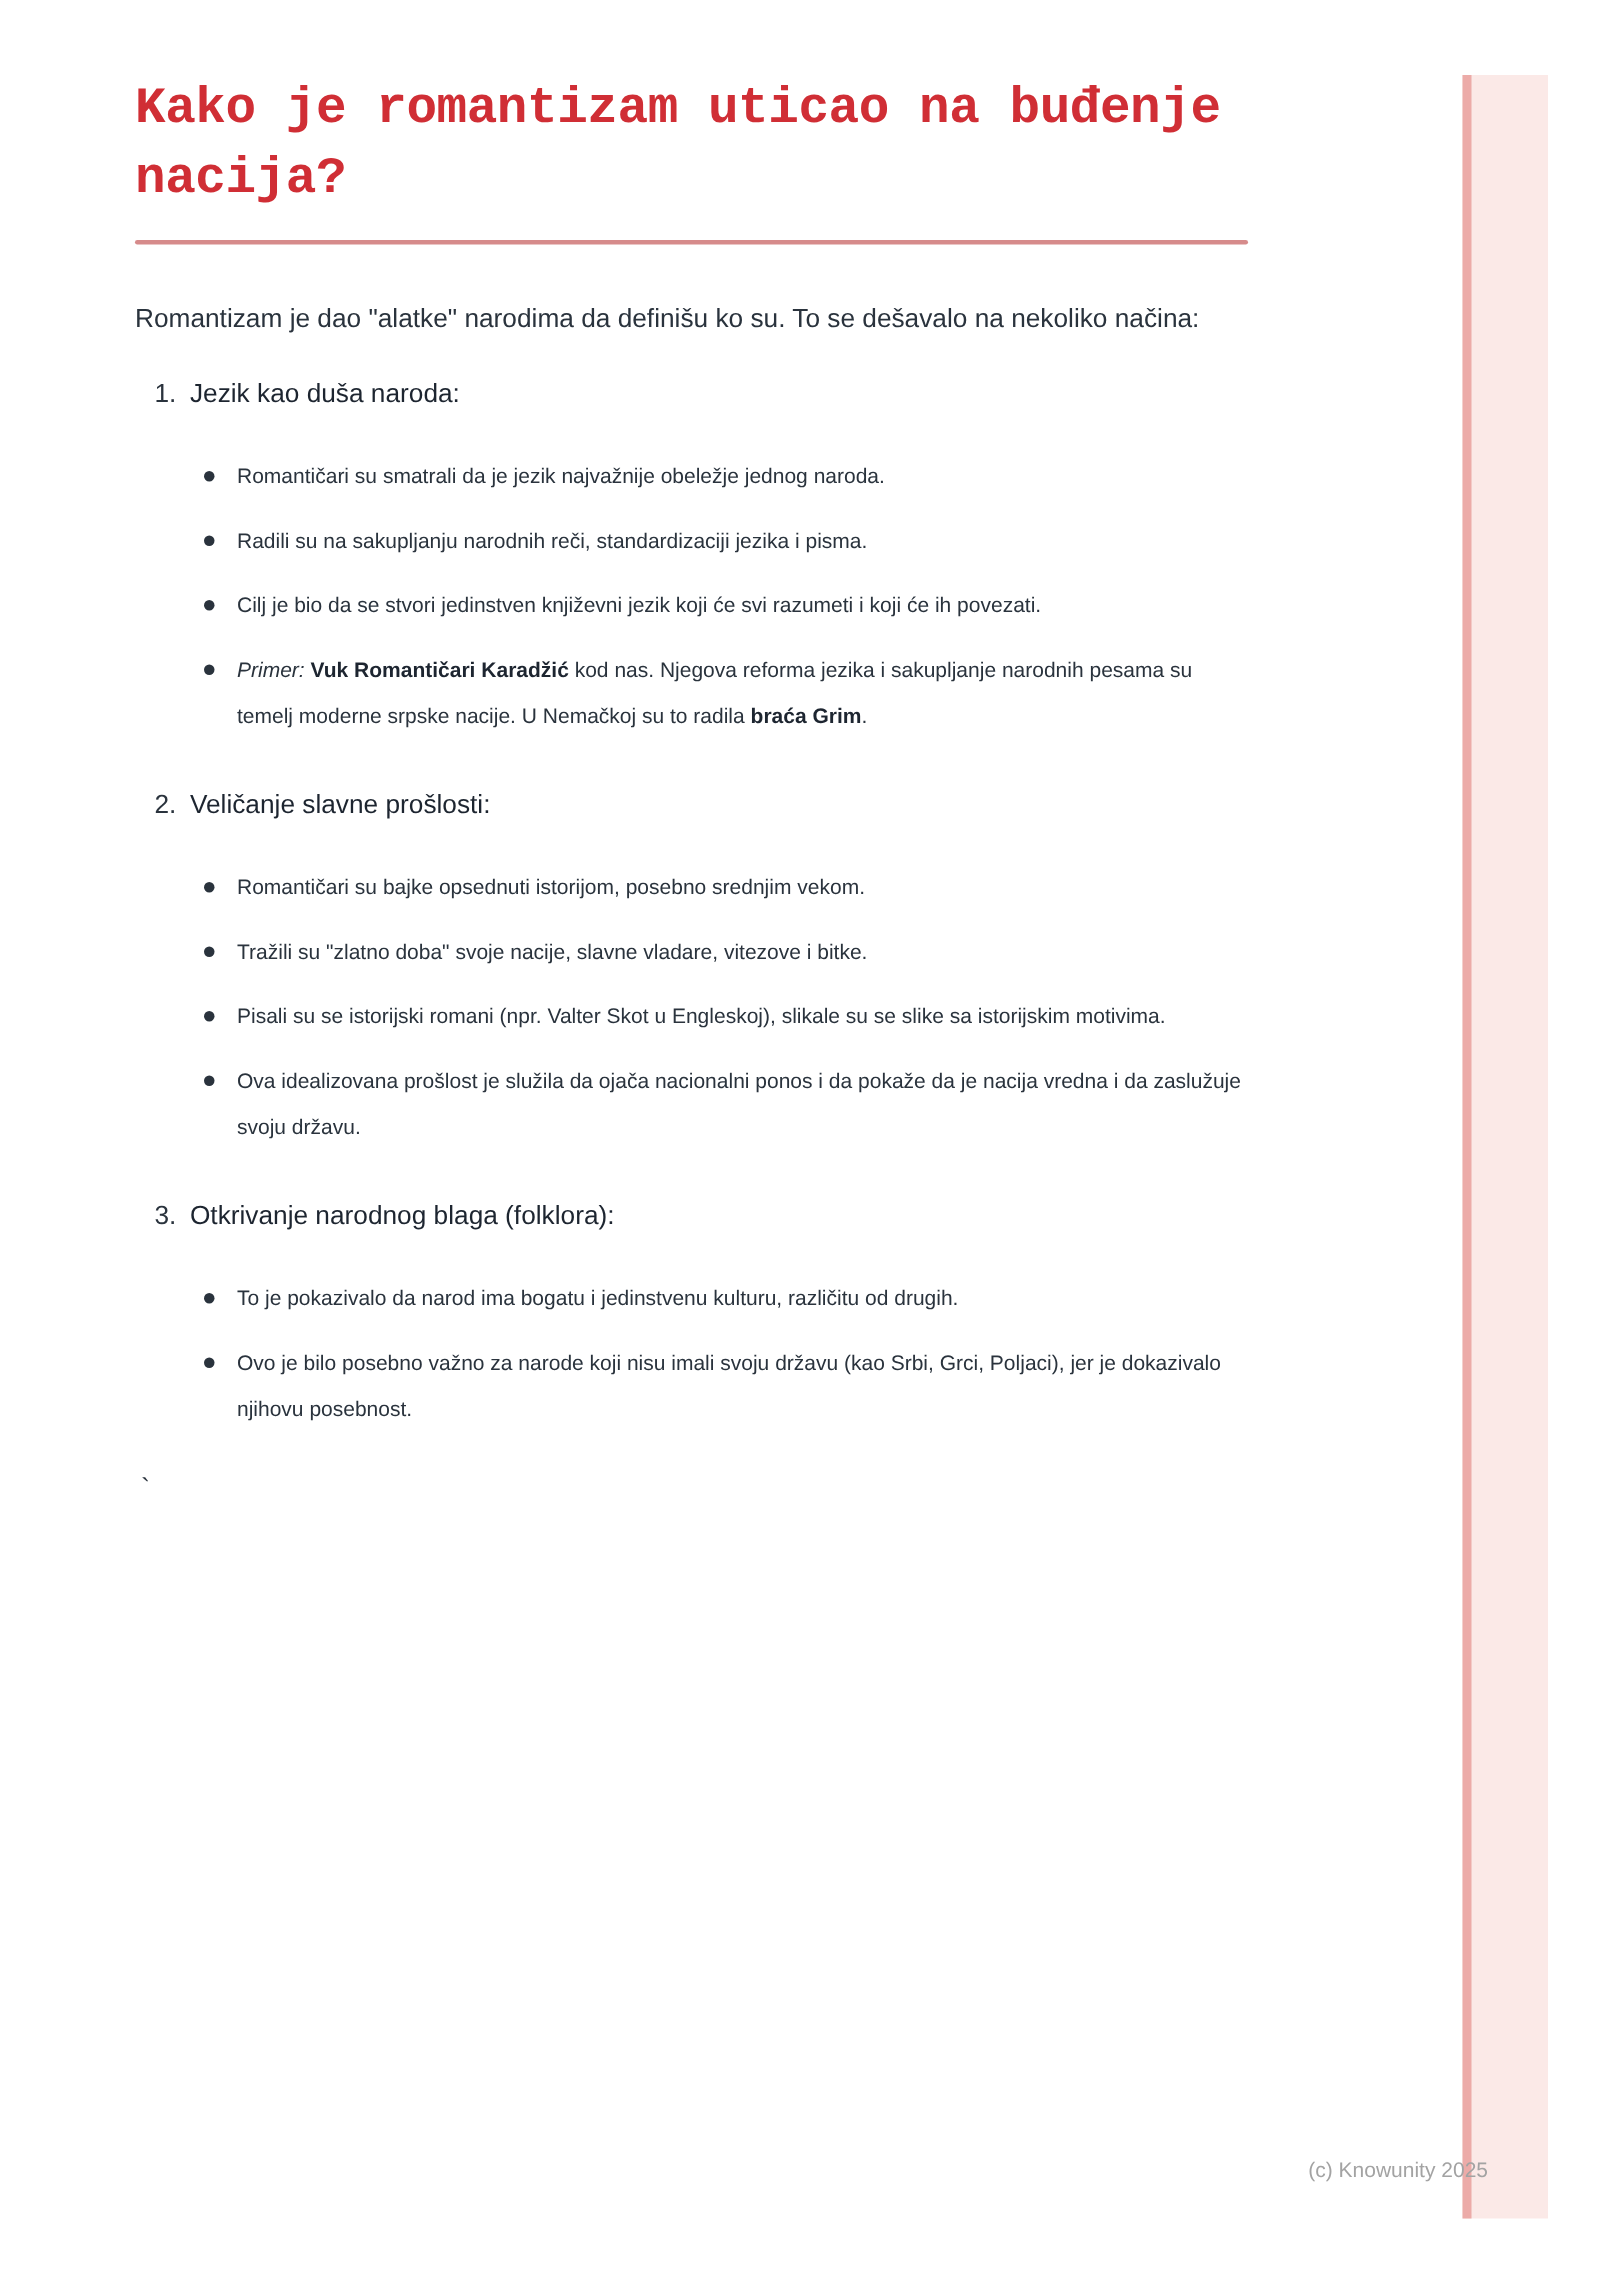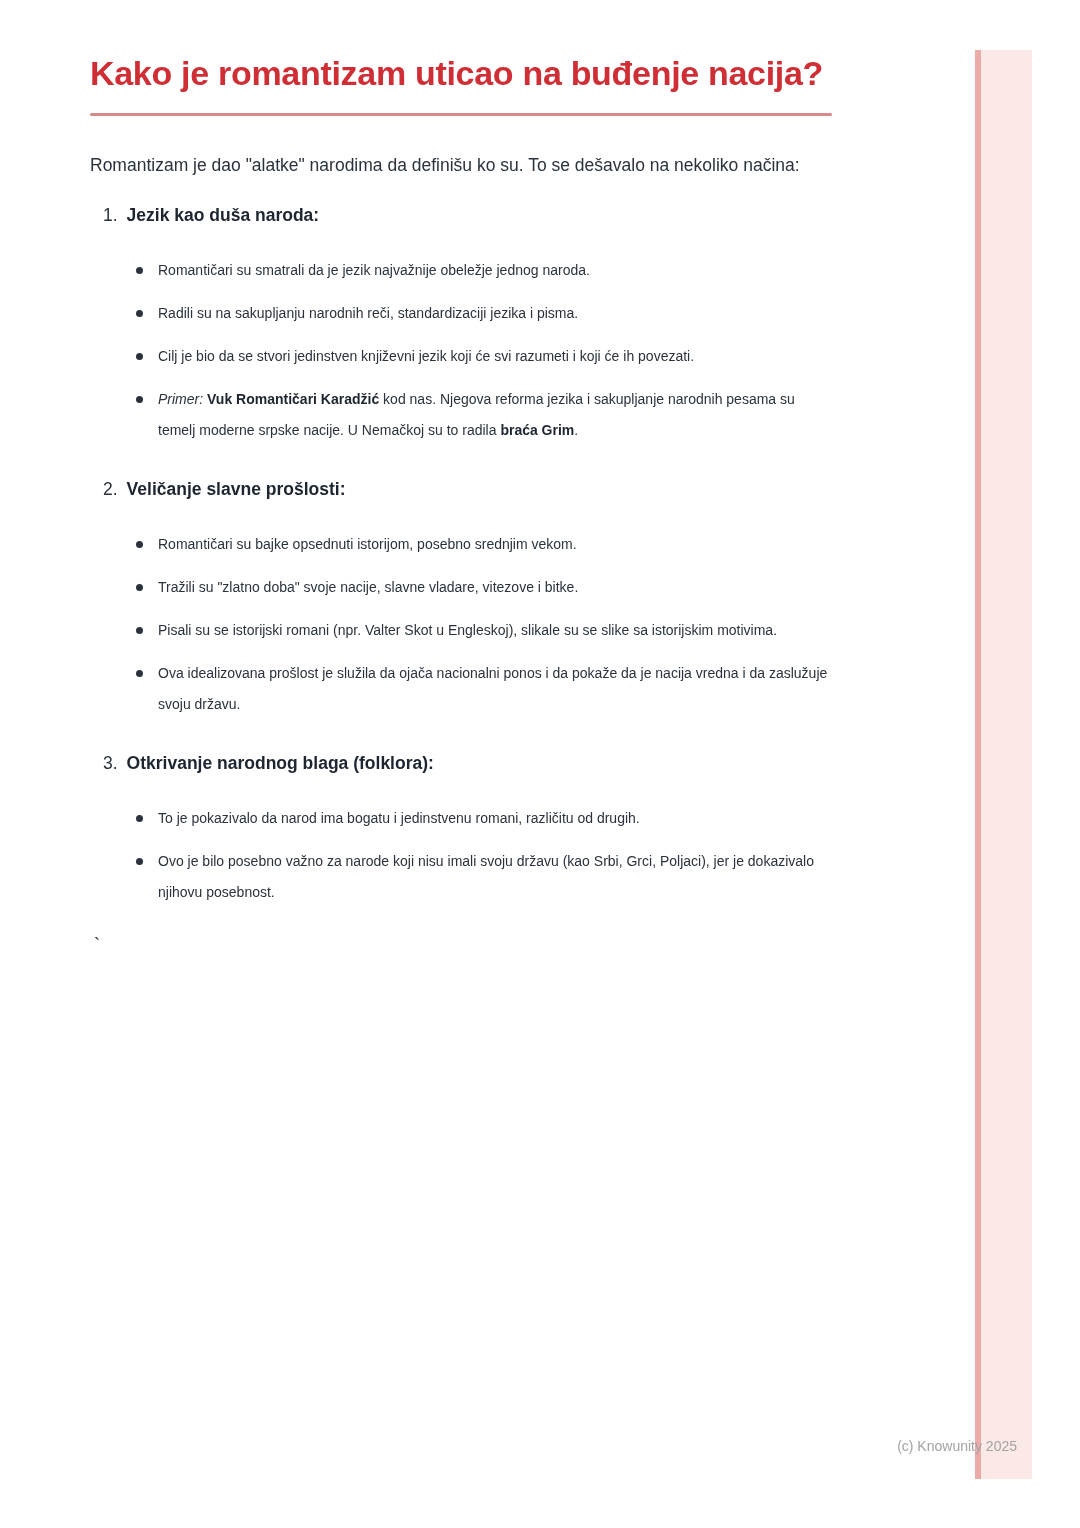--- a/index.html
+++ b/index.html
@@ -32,20 +32,21 @@
     width: 742px;
     z-index: 1;
   }
 
   h1.page-title {
     font-size: 34px;
     line-height: 47px;
     font-weight: 700;
     letter-spacing: -0.3px;
     color: var(--accent-red, #d02e35);
+    font-family: Liberation Mono, monospace;
   }
 
   .rule {
     margin-top: 16px;
     height: 3px;
     width: 100%;
     background: var(--rule-color, #d68b8b);
     border-radius: 2px;
   }
 
@@ -60,21 +61,21 @@
   .section { margin-top: 28px; }
   .section:first-child { margin-top: 16px; }
 
   .sec-head {
     padding-left: 13px;
     font-size: 17.5px;
     line-height: 31px;
     color: var(--heading-text, #1d2530);
   }
   .sec-head .num { font-weight: 400; margin-right: 9px; color: var(--body-text, #2a333d); }
-  .sec-head .sec-title { font-weight: 700; }
+  .sec-head .sec-title { font-weight: 400; }
 
   ul.bullets { list-style: none; margin: 24px 0 0 0; padding: 0; }
   ul.bullets li {
     position: relative;
     padding-left: 68px;
     font-size: 14px;
     line-height: 31px;
     margin-bottom: 12px;
   }
   ul.bullets li:last-child { margin-bottom: 0; }
@@ -93,21 +94,21 @@
   .stray {
     margin-top: 22px;
     padding-left: 4px;
     font-size: 18px;
     line-height: 31px;
   }
 
   .footer-credit {
     position: absolute;
     top: 1438px;
-    right: 63px;
+    right: 88px;
     font-size: 14px;
     color: var(--footer-gray, #a3a3a3);
     z-index: 2;
   }
 </style>
 </head>
 <body style="--accent-red: #d02e35; --rule-color: #d68b8b; --band-fill: #fbe9e7; --band-edge: #ecaba8; --body-text: #2a333d; --heading-text: #1d2530; --footer-gray: #a3a3a3;">
 
 <div class="edge-band"></div>
 
@@ -130,21 +131,21 @@
         <ul class="bullets">
           <li><span class="dot"></span><span>Romantičari su bajke opsednuti istorijom, posebno srednjim vekom.</span></li>
           <li><span class="dot"></span><span>Tražili su "zlatno doba" svoje nacije, slavne vladare, vitezove i bitke.</span></li>
           <li><span class="dot"></span><span>Pisali su se istorijski romani (npr. Valter Skot u Engleskoj), slikale su se slike sa istorijskim motivima.</span></li>
           <li><span class="dot"></span><span>Ova idealizovana prošlost je služila da ojača nacionalni ponos i da pokaže da je nacija vredna i da zaslužuje svoju državu.</span></li>
         </ul>
       </section>
       <section class="section">
         <div class="sec-head"><span class="num">3.</span><span class="sec-title">Otkrivanje narodnog blaga (folklora):</span></div>
         <ul class="bullets">
-          <li><span class="dot"></span><span>To je pokazivalo da narod ima bogatu i jedinstvenu romani, različitu od drugih.</span></li>
+          <li><span class="dot"></span><span>To je pokazivalo da narod ima bogatu i jedinstvenu kulturu, različitu od drugih.</span></li>
           <li><span class="dot"></span><span>Ovo je bilo posebno važno za narode koji nisu imali svoju državu (kao Srbi, Grci, Poljaci), jer je dokazivalo njihovu posebnost.</span></li>
         </ul>
       </section>
     </div>
   <div class="stray">`</div>
 </div>
 
 <div class="footer-credit">(c) Knowunity 2025</div>
 
 </body></html>

